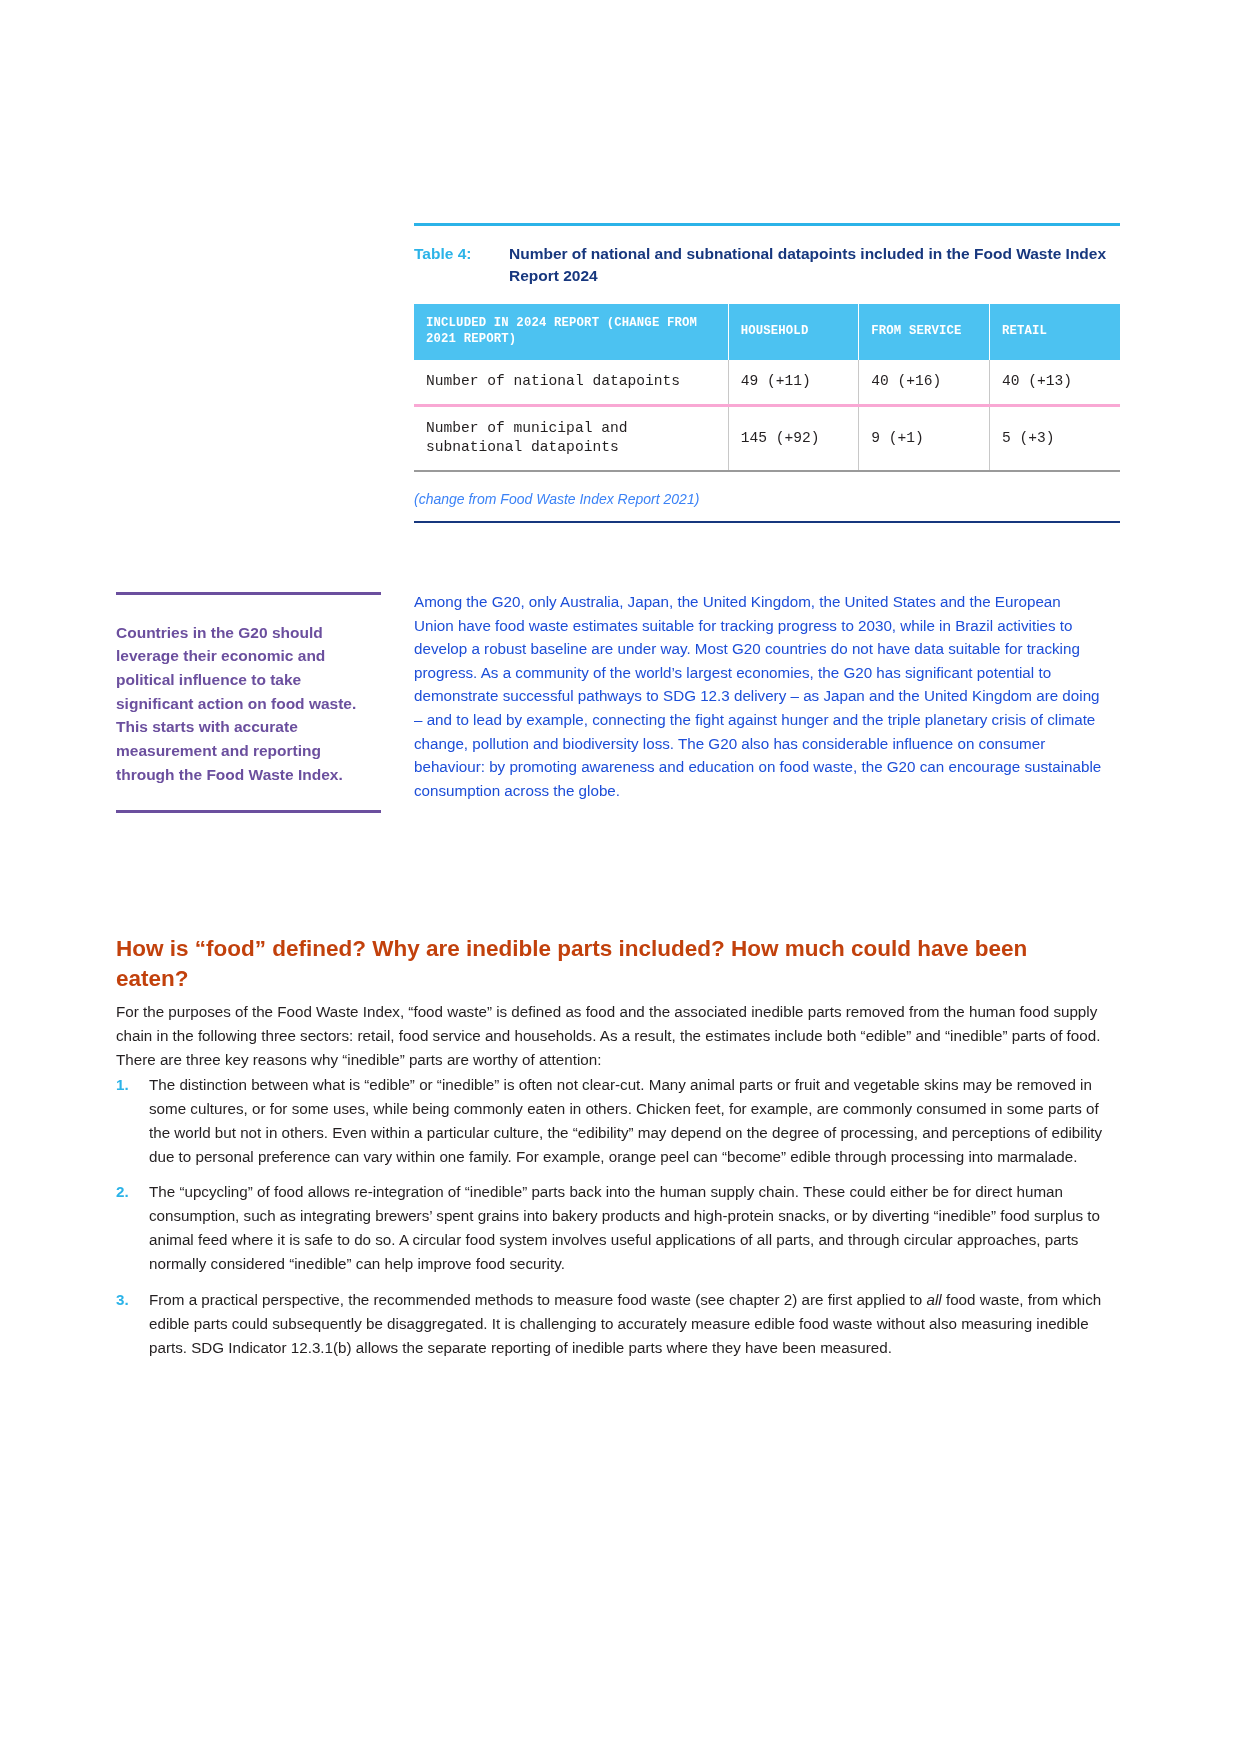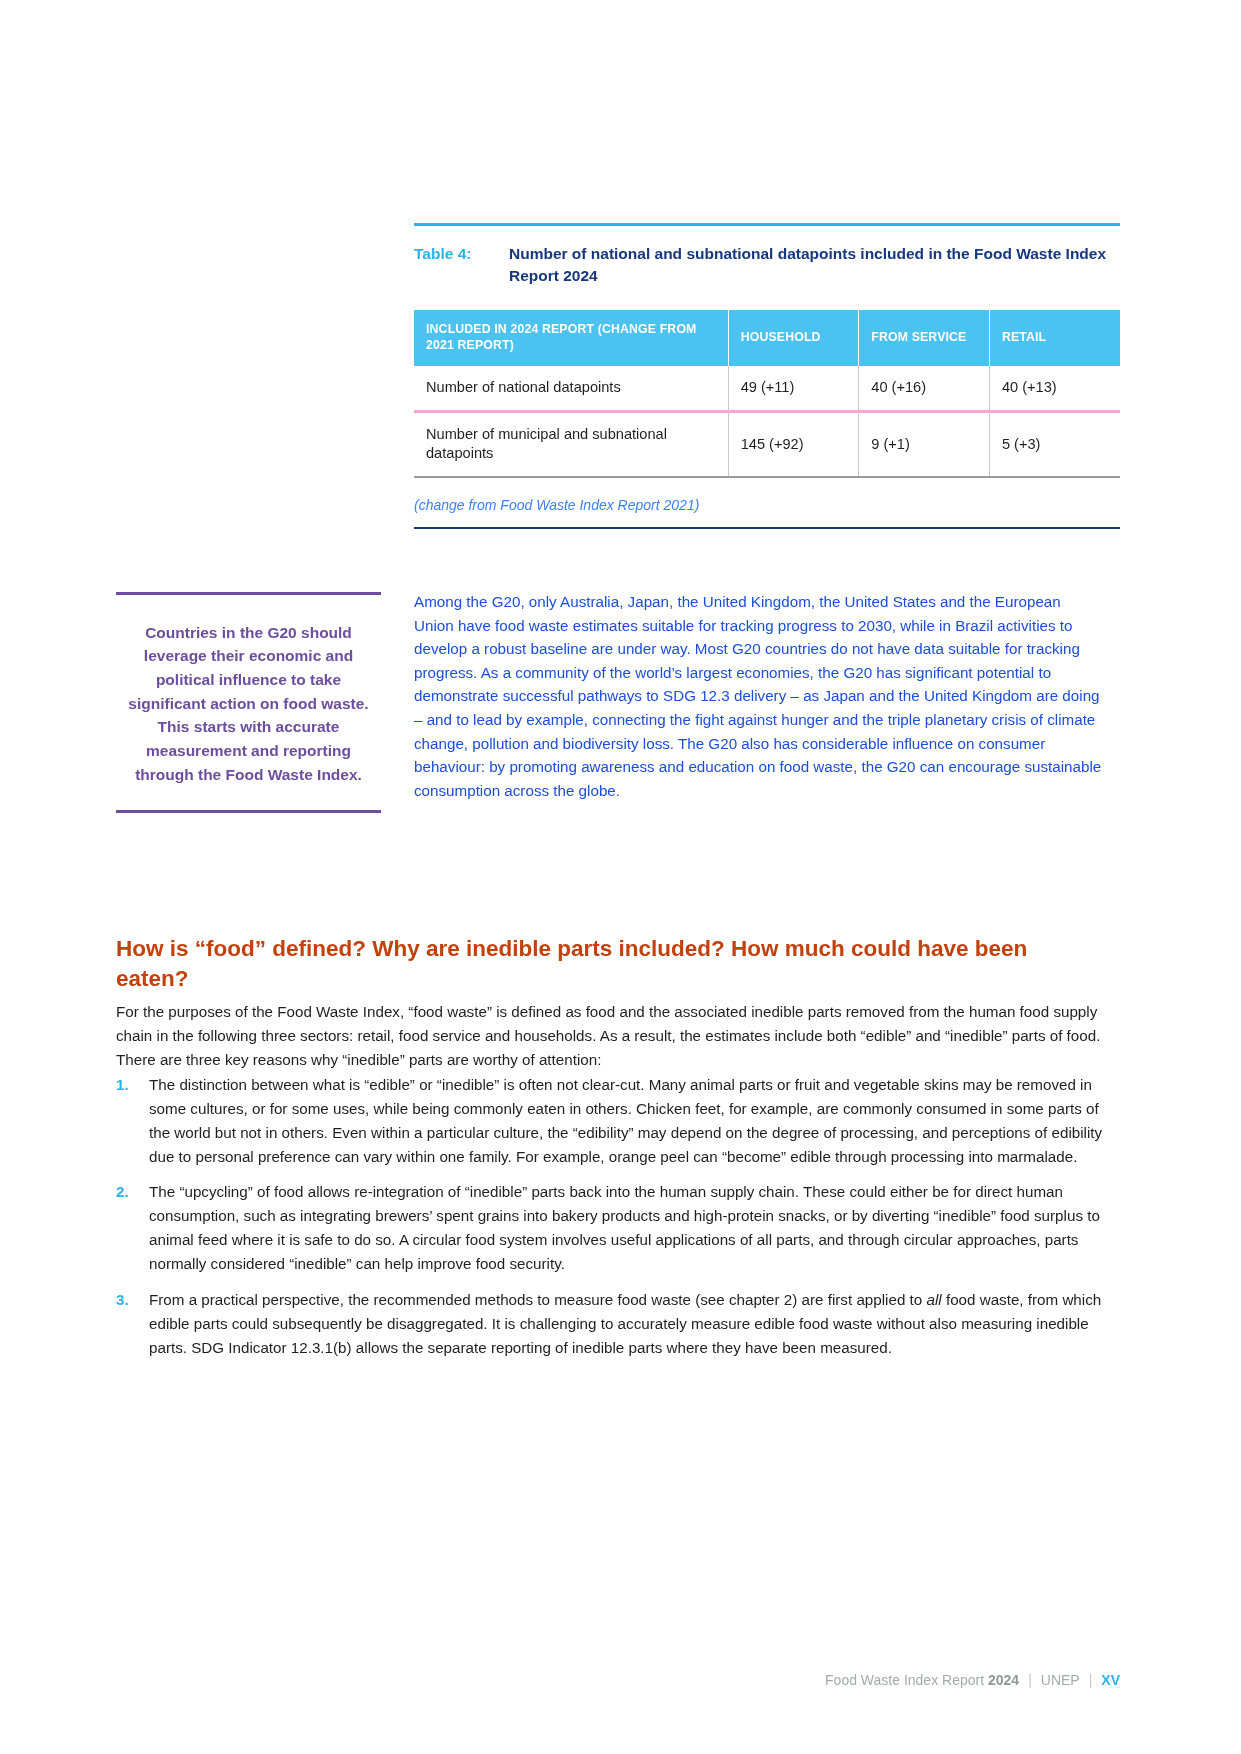--- a/index.html
+++ b/index.html
@@ -48,24 +48,25 @@
   }
   .table-title {
     color: #17377e;
     font-weight: bold;
     font-size: 15.5px;
     line-height: 1.42;
     flex: 1;
   }
 
   table.datatable {
-    margin-top: 23px;
+    margin-top: 17px;
     border-collapse: collapse;
     width: 100%;
     table-layout: fixed;
+    font-family: Liberation Mono, monospace;
   }
   table.datatable th {
     background: #4cc2f1;
     color: #ffffff;
     font-size: 12.3px;
     font-weight: bold;
     letter-spacing: 0.15px;
     text-align: left;
     vertical-align: middle;
     padding: 11px 12px;
@@ -112,21 +113,21 @@
   .pq-rule {
     height: 2.5px;
     background: #6b4f9e;
     width: 100%;
   }
   .pq-text {
     color: #6b4f9e;
     font-weight: bold;
     font-size: 15.5px;
     line-height: 1.53;
-    text-align: center;
+    text-align: left;
     padding: 26px 0 24px 0;
   }
 
   
   .g20-para {
     position: absolute;
     left: 414px;
     top: 575px;
     width: 690px;
     font-size: 15.2px;
@@ -270,17 +271,14 @@
 
     <div class="li-row">
       <div class="li-num">3.</div>
       <div class="li-text">
         <span>From a practical perspective, the recommended methods to measure food waste (see chapter 2) are first applied to </span><em>all</em><span> food waste, from which edible parts could subsequently be disaggregated. It is challenging to accurately measure edible food waste without also measuring inedible parts. SDG Indicator 12.3.1(b) allows the separate reporting of inedible parts where they have been measured.</span>
       </div>
     </div>
 
   </div>
 
-  <div class="footer">
-    <span>Food Waste Index Report </span><span class="fy">2024</span><span class="sep">|</span><span class="unep">UNEP</span><span class="sep">|</span><span class="pageno">XV</span>
-  </div>
 
 </div>
 
 </body></html>

